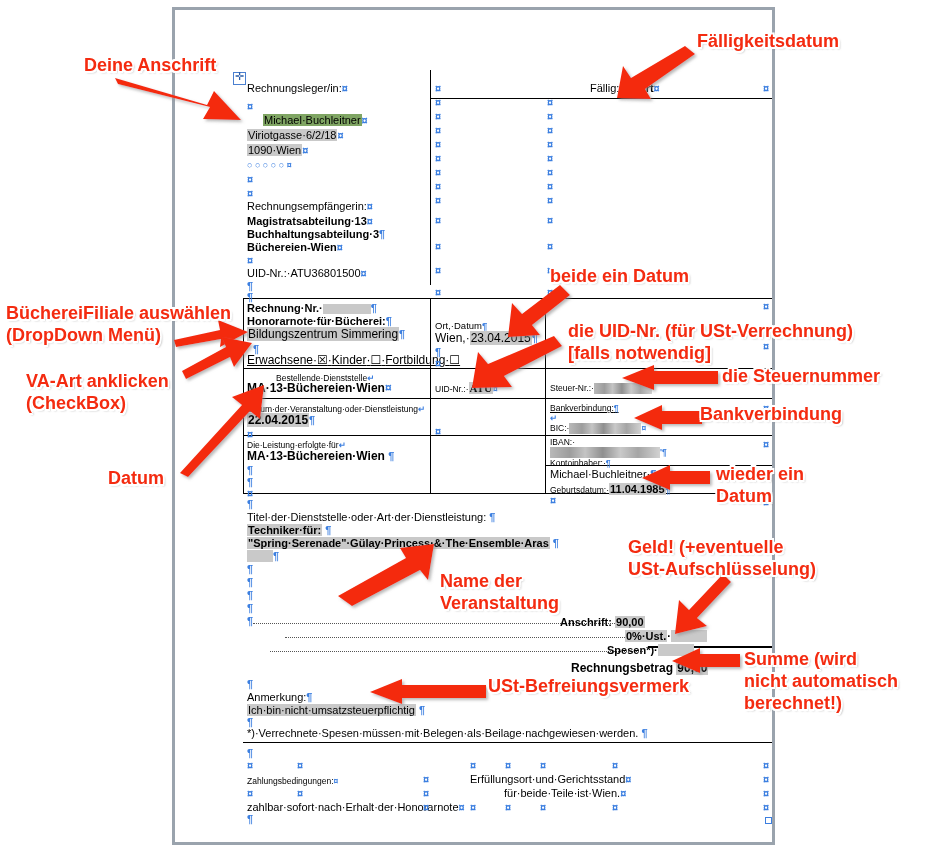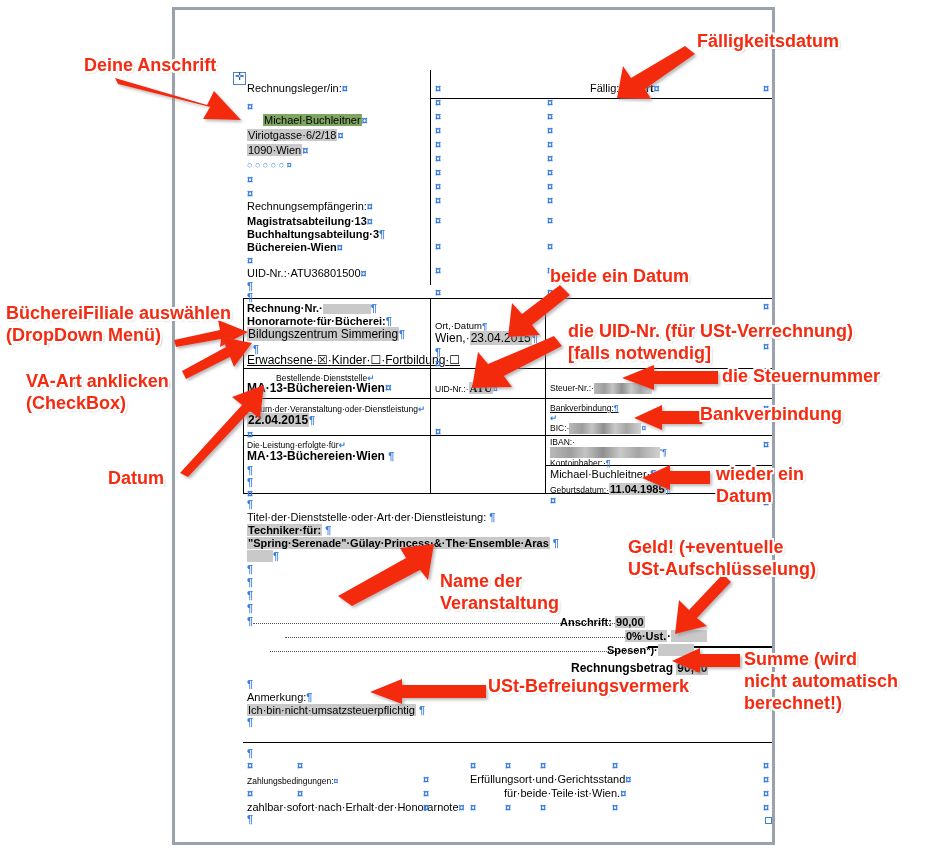--- a/index.html
+++ b/index.html
@@ -340,20 +340,23 @@
     </div>
 
     <div class="doc" style="left:72px;top:668px;"><span class="pil">¶</span></div>
     <div class="doc" style="left:72px;top:681px;">
       <span>Anmerkung:</span><span class="pil">¶</span>
     </div>
     <div class="doc" style="left:72px;top:694px;">
       <span class="fld">Ich·bin·nicht·umsatzsteuerpflichtig</span> <span class="pil">¶</span>
     </div>
     <div class="doc" style="left:72px;top:706px;"><span class="pil">¶</span></div>
+    <div class="doc" style="left:72px;top:717px;">
+      <span>*)·Verrechnete·Spesen·müssen·mit·Belegen·als·Beilage·nachgewiesen·werden.</span> <span class="pil">¶</span>
+    </div>
 
     <div class="doc" style="left:72px;top:737px;"><span class="pil">¶</span></div>
     <div class="cmk" style="left:72px;top:749px;">¤</div>
     <div class="cmk" style="left:122px;top:749px;">¤</div>
     <div class="cmk" style="left:295px;top:749px;">¤</div>
     <div class="cmk" style="left:330px;top:749px;">¤</div>
     <div class="cmk" style="left:365px;top:749px;">¤</div>
     <div class="cmk" style="left:437px;top:749px;">¤</div>
     <div class="cmk" style="left:588px;top:749px;">¤</div>
 

